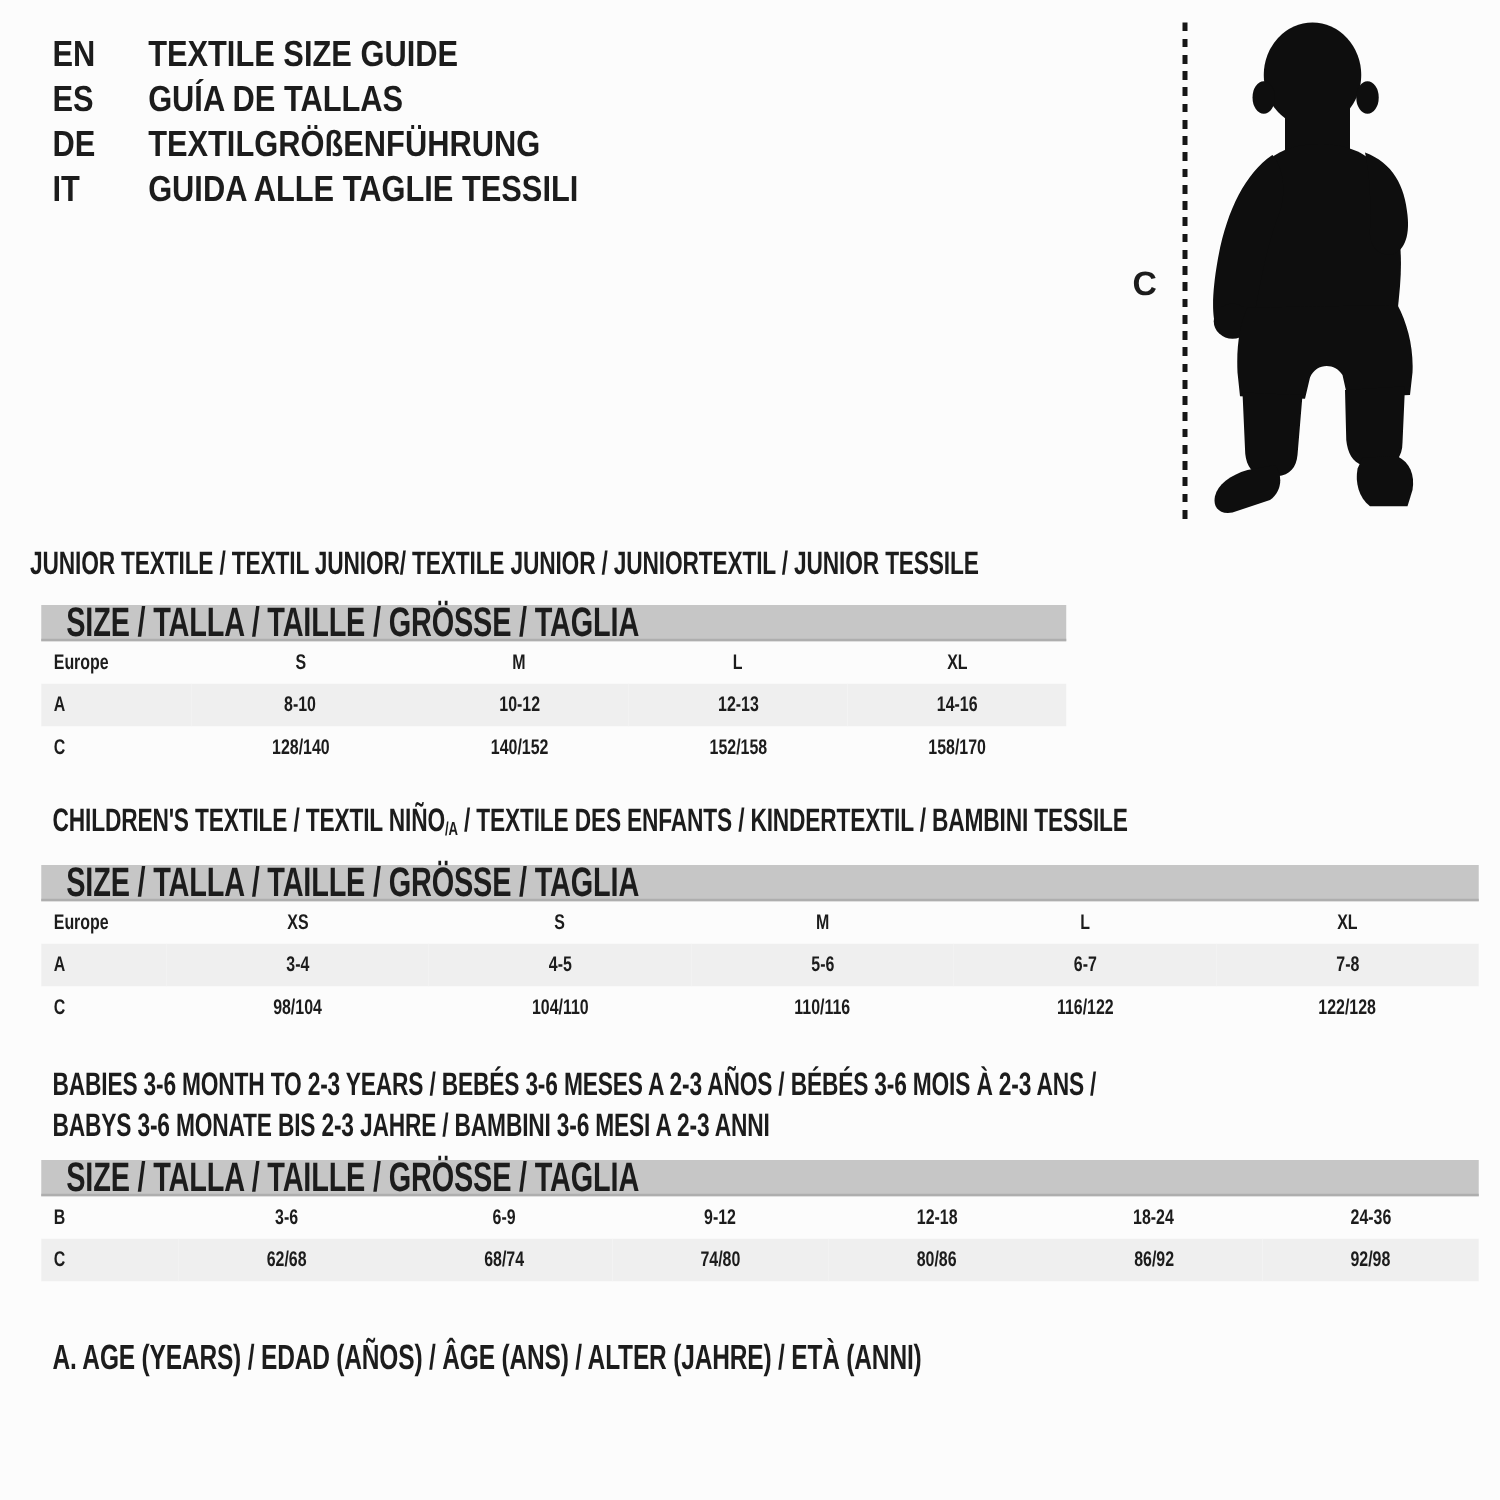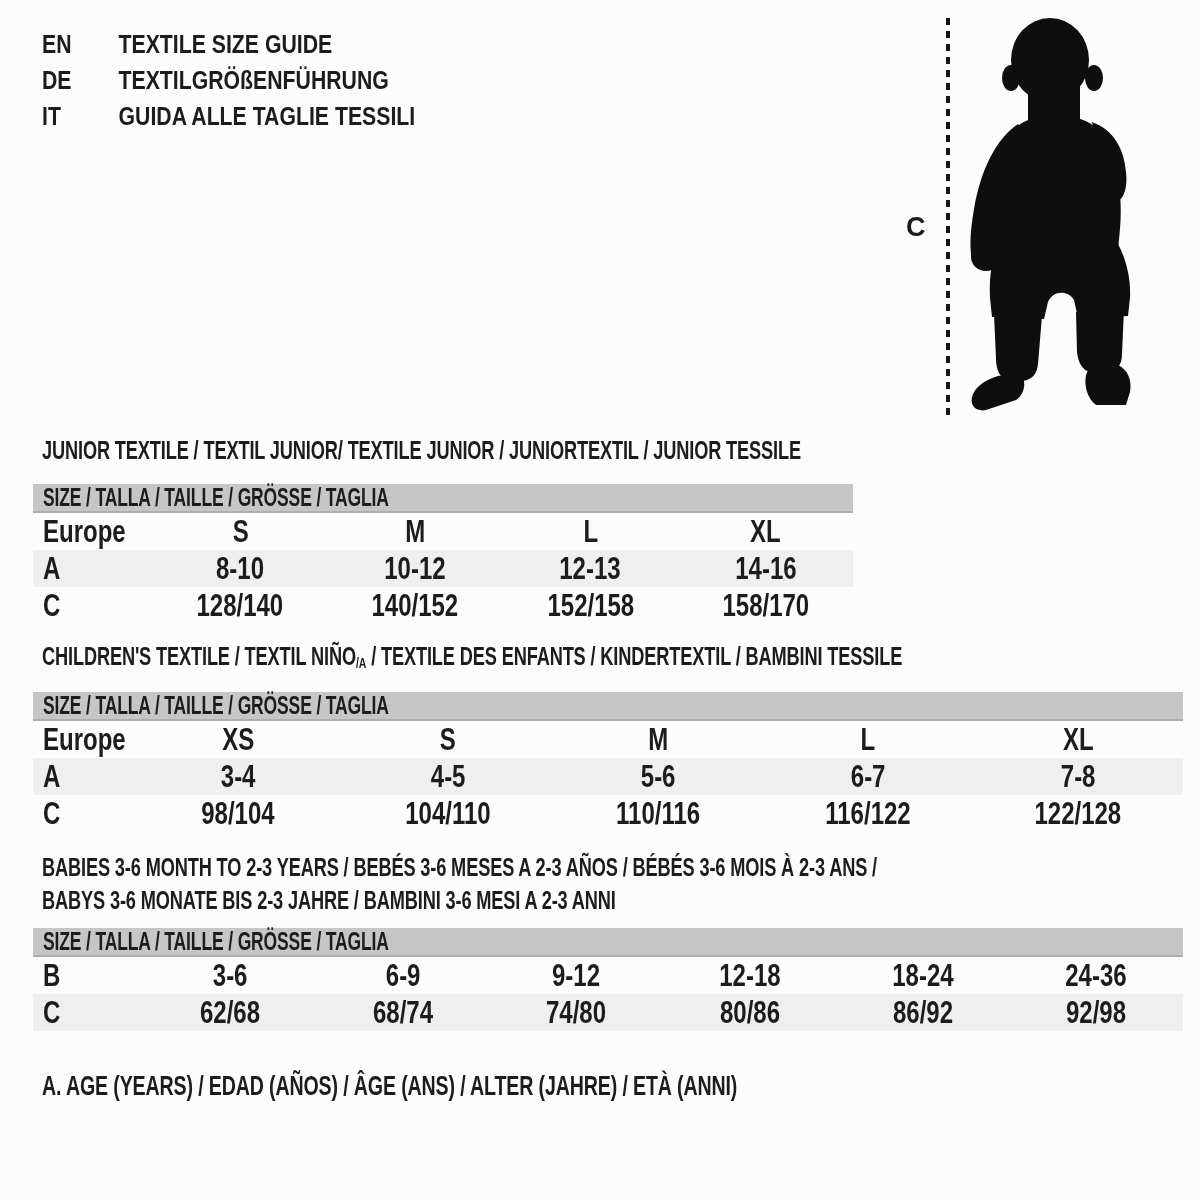--- a/index.html
+++ b/index.html
@@ -12,51 +12,54 @@
   }
   .abs{position:absolute;}
 
   
   .cond{display:inline-block;transform:scaleX(.70);transform-origin:0 50%;white-space:nowrap;letter-spacing:-.2px;}
   .cond85{display:inline-block;transform:scaleX(.85);transform-origin:0 50%;white-space:nowrap;}
   .cellc{display:inline-block;transform:scaleX(.75);transform-origin:50% 50%;white-space:nowrap;}
   .celll{display:inline-block;transform:scaleX(.75);transform-origin:0 50%;white-space:nowrap;}
 
   
-  .languages{left:42px;top:26px;font-size:25px;}
+  .languages{left:42px;top:26px;font-size:29px;}
   .lang-row{height:36px;line-height:36px;}
   .lang-code{display:inline-block;width:90px;}
 
   
   .dash-line{left:946px;top:18px;width:4px;height:398px;
     background:repeating-linear-gradient(to bottom,#161616 0 7px,transparent 7px 13px);}
   .c-label{left:906px;top:212px;font-size:27px;}
 
   
   .sec-heading{font-size:26px;line-height:33px;}
   .sub{font-size:15px;vertical-align:-3px;}
 
   
   .size-table-wrap{background:transparent;}
   .size-band{height:27px;background:#c6c6c6;border-bottom:2px solid #aeaeae;
-    padding-left:10px;display:flex;align-items:center;font-size:25px;}
+    padding-left:20px;display:flex;align-items:center;font-size:33px;}
   table.size-table{border-collapse:collapse;width:100%;table-layout:fixed;}
-  table.size-table td{height:34px;padding:0;text-align:center;vertical-align:middle;font-size:32px;}
+  table.size-table td{height:34px;padding:0;text-align:center;vertical-align:middle;font-size:17px;}
   table.size-table td.rowlabel{text-align:left;padding-left:10px;}
   tr.shade td{background:#efefef;}
 
   
   .legend{left:42px;top:1069px;font-size:28px;line-height:34.5px;}
 </style>
 </head>
 <body>
 
 <div class="abs languages">
   <div class="lang-row">
     <span class="cond85"><span class="lang-code">EN</span><span>TEXTILE SIZE GUIDE</span></span>
+  </div>
+  <div class="lang-row">
+    <span class="cond85"><span class="lang-code">ES</span><span>GUÍA DE TALLAS</span></span>
   </div>
   <div class="lang-row">
     <span class="cond85"><span class="lang-code">DE</span><span>TEXTILGRÖßENFÜHRUNG</span></span>
   </div>
   <div class="lang-row">
     <span class="cond85"><span class="lang-code">IT</span><span>GUIDA ALLE TAGLIE TESSILI</span></span>
   </div>
 </div>
 
 <div class="abs dash-line"></div>
@@ -72,21 +75,21 @@
     <ellipse cx="30" cy="243" rx="15" ry="14"></ellipse>
     <path d="M136,108 C158,116 168,135 170,158 C172,176 167,188 156,190 C145,190 139,181 140,169 C141,152 140,126 136,108 Z"></path>
     <path d="M42,232 L162,230 C170,245 175,264 174,284 L172,302 L122,304 L118,286 C112,276 97,276 92,288 L88,305 L36,303 L34,284 C33,262 36,245 42,232 Z"></path>
     <path d="M38,300 L86,302 L82,350 C81,360 76,366 66,367 L52,366 C44,364 40,356 40,345 Z"></path>
     <path d="M64,358 C71,367 69,380 60,386 L30,396 C20,398 14,392 16,383 C18,374 28,366 42,362 Z"></path>
     <path d="M120,298 L168,295 L166,340 C166,352 160,358 150,359 L134,358 C126,356 122,348 121,338 Z"></path>
     <path d="M134,352 L162,351 C172,356 176,366 174,378 L170,391 L140,391 C131,384 128,372 130,361 Z"></path>
   </g>
 </svg>
 
-<div class="abs sec-heading" style="left:42px;top:434px;">
+<div class="abs sec-heading" style="left:24px;top:434px;">
   <span class="cond">JUNIOR TEXTILE / TEXTIL JUNIOR/ TEXTILE JUNIOR / JUNIORTEXTIL / JUNIOR TESSILE</span>
 </div>
 <div class="abs size-table-wrap" style="left:33px;top:484px;width:820px;">
   <div class="size-band">
     <span class="cond">SIZE / TALLA / TAILLE / GRÖSSE / TAGLIA</span>
   </div>
   <table class="size-table">
     <colgroup>
         <col style="width:14.6%">
         <col style="width:21.35%">

